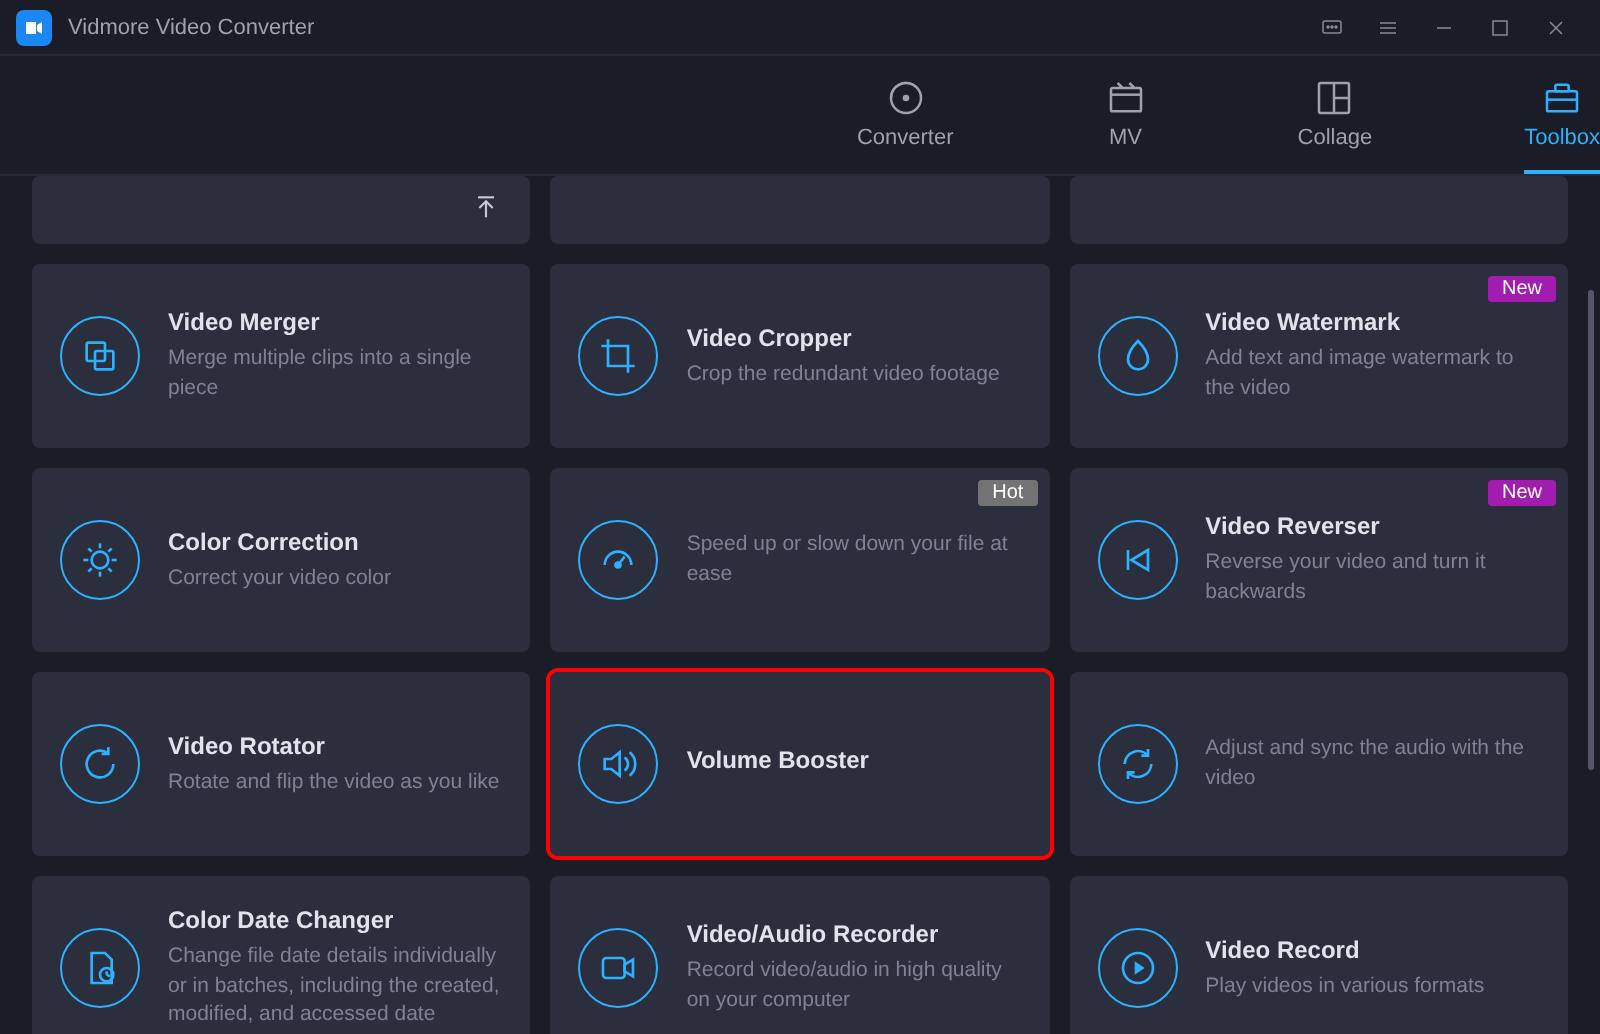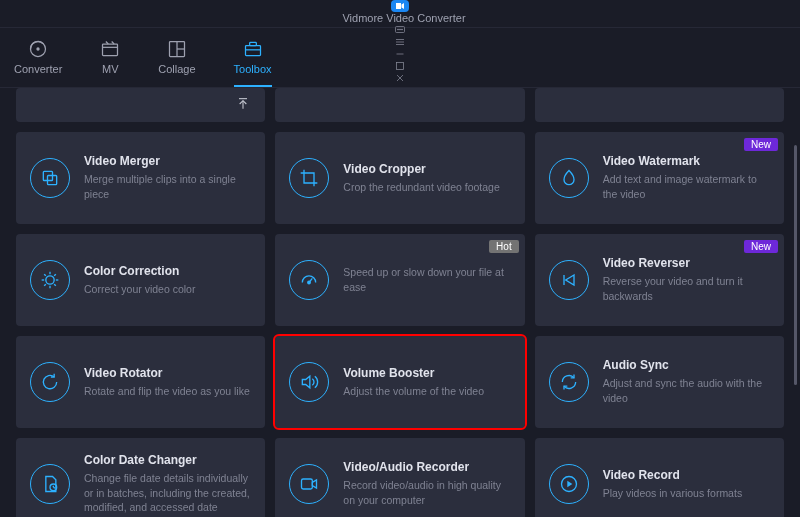--- a/index.html
+++ b/index.html
@@ -1,41 +1,41 @@
 <!DOCTYPE html>
 <html><head>
 <meta charset="utf-8">
 <style>
   * { margin: 0; padding: 0; box-sizing: border-box; font-family: -apple-system, "Segoe UI", Arial, sans-serif; }
   body { background: #1a1c27; color: #c7c9d3; width: 800px; height: 517px; overflow: hidden; position: relative; }
-  .titlebar { height: 28px; background: #1a1c27; display: flex; align-items: center; padding: 0 8px; border-bottom: 1px solid #262836; flex-direction: column; }
+  .titlebar { height: 28px; background: #1a1c27; display: flex; align-items: center; padding: 0 8px; border-bottom: 1px solid #262836; }
   .logo { width: 18px; height: 18px; background: #1b87f2; border-radius: 4px; display: flex; align-items: center; justify-content: center; }
   .logo svg { width: 12px; height: 12px; }
   .app-title { font-size: 11px; color: #9ea1b0; margin-left: 8px; }
   .titlebar-spacer { flex: 1; }
   .title-btn { width: 28px; height: 20px; display: flex; align-items: center; justify-content: center; color: #888a99; cursor: pointer; }
   .title-btn svg { width: 12px; height: 12px; stroke: currentColor; fill: none; stroke-width: 1.5; }
-  .tabbar { height: 60px; display: flex; justify-content: flex-start; gap: 38px; align-items: flex-end; border-bottom: 1px solid #262836; padding-left: 14px; }
+  .tabbar { height: 60px; display: flex; justify-content: flex-end; gap: 76px; align-items: flex-end; border-bottom: 1px solid #262836; padding-left: 14px; }
   .tab { display: flex; flex-direction: column; align-items: center; gap: 4px; padding-bottom: 10px; cursor: pointer; border-bottom: 2px solid transparent; color: #9ea1b0; }
   .tab.active { color: #2db1ff; border-bottom-color: #2db1ff; }
   .tab-icon { width: 20px; height: 20px; }
   .tab-icon svg { stroke: currentColor; fill: none; stroke-width: 1.5; width: 100%; height: 100%; }
   .tab-label { font-size: 11px; }
   .content { position: absolute; top: 88px; left: 0; right: 0; bottom: 0; padding: 0 16px 12px 16px; overflow: hidden; }
   .grid { display: grid; grid-template-columns: repeat(3, 1fr); gap: 10px; }
   .card { position: relative; background: #2b2e3d; border-radius: 4px; height: 92px; padding: 14px 14px 14px 68px; display: flex; flex-direction: column; justify-content: center; cursor: pointer; }
   .card.topcut { height: 34px; padding-top: 0; padding-bottom: 0; }
   .card.highlight { outline: 2px solid #ff0000; outline-offset: 0; }
   .card-icon { position: absolute; left: 14px; top: 50%; transform: translateY(-50%); width: 40px; height: 40px; border: 1.5px solid #2db1ff; border-radius: 50%; display: flex; align-items: center; justify-content: center; color: #2db1ff; }
   .card-icon svg { width: 20px; height: 20px; stroke: currentColor; fill: none; stroke-width: 1.6; }
   .card-title { font-size: 12px; font-weight: 600; color: #e1e3ec; margin-bottom: 4px; }
   .card-desc { font-size: 10.5px; color: #7f8292; line-height: 1.4; }
   .badge { position: absolute; top: 6px; right: 6px; font-size: 10px; color: #fff; padding: 1px 7px; border-radius: 2px; }
   .badge.hot { background: #737373; }
-  .badge.new { background: #6d28d9; }
+  .badge.new { background: #a21caf; }
   .collapse-btn { position: absolute; right: 12px; top: 6px; color: #c7c9d3; width: 20px; height: 20px; display: flex; align-items: center; justify-content: center; }
   .collapse-btn svg { width: 16px; height: 16px; stroke: currentColor; fill: none; stroke-width: 1.6; }
   .scrollbar { position: absolute; right: 3px; top: 145px; width: 3px; height: 350px; background: transparent; }
   .scrollbar-thumb { position: absolute; top: 0; width: 100%; height: 240px; background: #555768; border-radius: 2px; }
 </style>
 </head>
 <body>
 
 <div class="titlebar">
   <div class="logo">
@@ -210,32 +210,30 @@
     </div>
     <div class="card highlight">
       <div class="card-icon">
           <svg viewBox="0 0 24 24">
             <polygon points="4 9 8 9 13 5 13 19 8 15 4 15"></polygon>
             <path d="M16 8a5 5 0 0 1 0 8"></path>
             <path d="M19 5a9 9 0 0 1 0 14"></path>
           </svg>
         </div>
       <div class="card-title">Volume Booster</div>
-      <div class="card-desc">Adjust the volume of the video</div>
     </div>
     <div class="card">
       <div class="card-icon">
           <svg viewBox="0 0 24 24">
             <path d="M4 12a8 8 0 0 1 14-5"></path>
             <polyline points="18 3 18 7 14 7"></polyline>
             <path d="M20 12a8 8 0 0 1-14 5"></path>
             <polyline points="6 21 6 17 10 17"></polyline>
           </svg>
         </div>
-      <div class="card-title">Audio Sync</div>
       <div class="card-desc">Adjust and sync the audio with the video</div>
     </div>
 
     <div class="card">
       <div class="card-icon">
           <svg viewBox="0 0 24 24">
             <path d="M7 3h8l4 4v14H7z"></path>
             <circle cx="16" cy="16" r="4"></circle>
             <line x1="16" y1="14" x2="16" y2="16"></line>
             <line x1="16" y1="16" x2="18" y2="17"></line>

